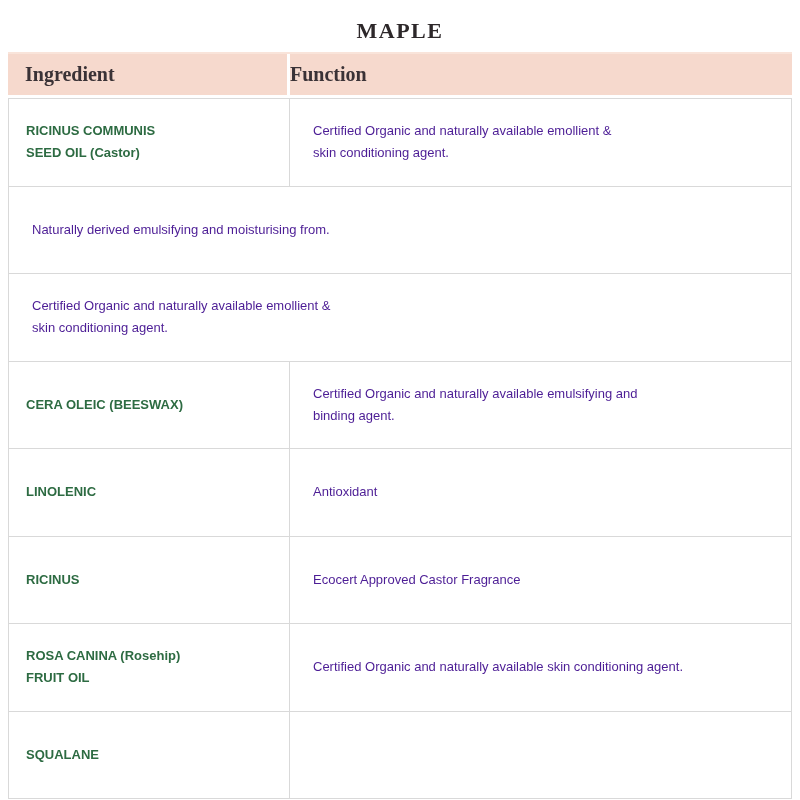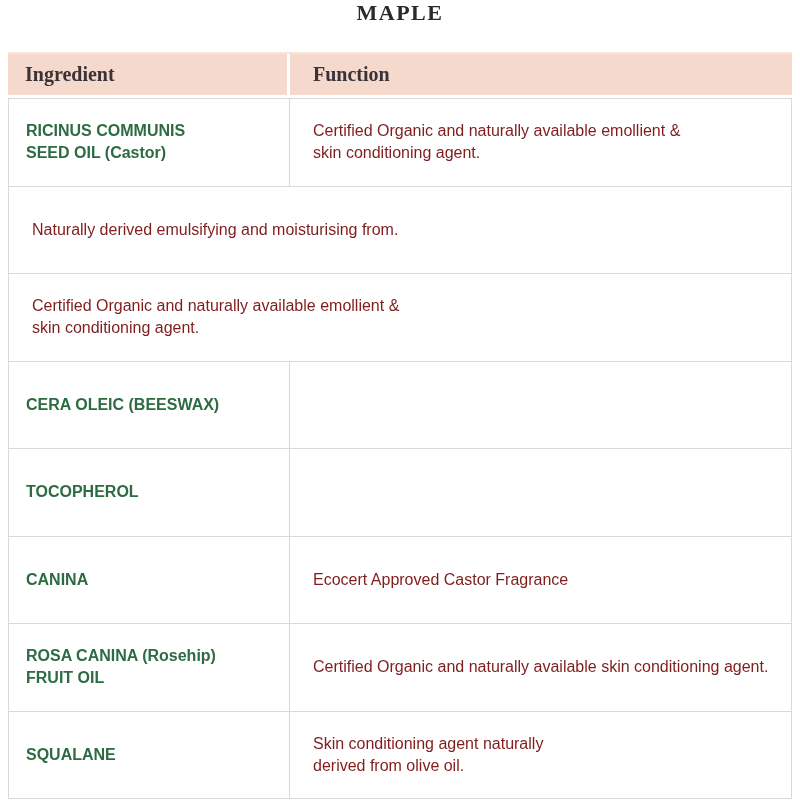--- a/index.html
+++ b/index.html
@@ -6,21 +6,21 @@
   html, body {
     width: 800px; height: 800px;
     background: #ffffff;
     font-family: "Liberation Sans", sans-serif;
     overflow: hidden;
   }
   .page { width: 800px; height: 800px; position: relative; background: #ffffff; }
 
   .title-bar {
     height: 44px;
-    display: flex; align-items: flex-start; justify-content: center;
+    display: flex; align-items: flex-end; justify-content: center;
   }
   .page-title {
     font-family: "Liberation Serif", serif;
     font-size: 22px;
     font-weight: 600;
     letter-spacing: 1.5px;
     color: #2d282a;
   }
 
   .table { margin: 8px 8px; width: 784px; }
@@ -34,52 +34,52 @@
   }
   .th {
     background: #f6d9cd;
     display: flex; align-items: center;
     font-family: "Liberation Serif", serif;
     font-weight: bold;
     font-size: 20px;
     color: #3a3236;
   }
   .th.col-ingredient { width: 279px; padding-left: 17px; }
-  .th.col-function  { flex: 1; padding-left: 23px; }
+  .th.col-function  { flex: 1; }
 
   
   .tbody {
     margin-top: 3px;
     border-left: 1px solid #d9d9d9;
     border-right: 1px solid #d9d9d9;
     border-bottom: 1px solid #d9d9d9;
   }
   .row {
     display: flex;
     height: 87.5px;
     border-top: 1px solid #d9d9d9;
     background: #ffffff;
   }
   .cell {
     display: flex; align-items: center;
     white-space: pre-line;
     line-height: 22px;
-    font-size: 16px;
+    font-size: 13px;
   }
   .cell.ingredient {
     width: 281px;
     border-right: 1px solid #d9d9d9;
     padding: 0 10px 0 17px;
     font-weight: bold;
     color: #2d6b42;
   }
   .cell.function {
     flex: 1;
     padding: 0 14px 0 23px;
-    color: #7f1d1d;
+    color: #4c1d95;
   }
 </style>
 </head>
 <body>
 
 <div class="page">
 
   <div class="title-bar">
     <div class="page-title">MAPLE</div>
   </div>
@@ -104,38 +104,39 @@
         <div class="cell function">Naturally derived emulsifying and moisturising from.</div>
       </div>
 
       <div class="row">
         <div class="cell function">Certified Organic and naturally available emollient &amp;
 skin conditioning agent.</div>
       </div>
 
       <div class="row">
         <div class="cell ingredient">CERA OLEIC (BEESWAX)</div>
+        <div class="cell function">Certified Organic and naturally available emulsifying and
+binding agent.</div>
       </div>
 
       <div class="row">
-        <div class="cell ingredient">TOCOPHEROL</div>
+        <div class="cell ingredient">LINOLENIC</div>
+        <div class="cell function">Antioxidant</div>
       </div>
 
       <div class="row">
-        <div class="cell ingredient">CANINA</div>
+        <div class="cell ingredient">RICINUS</div>
         <div class="cell function">Ecocert Approved Castor Fragrance</div>
       </div>
 
       <div class="row">
         <div class="cell ingredient">ROSA CANINA (Rosehip)
 FRUIT OIL</div>
         <div class="cell function">Certified Organic and naturally available skin conditioning agent.</div>
       </div>
 
       <div class="row">
         <div class="cell ingredient">SQUALANE</div>
-        <div class="cell function">Skin conditioning agent naturally
-derived from olive oil.</div>
       </div>
 
     </div>
   </div>
 </div>
 
 </body></html>

